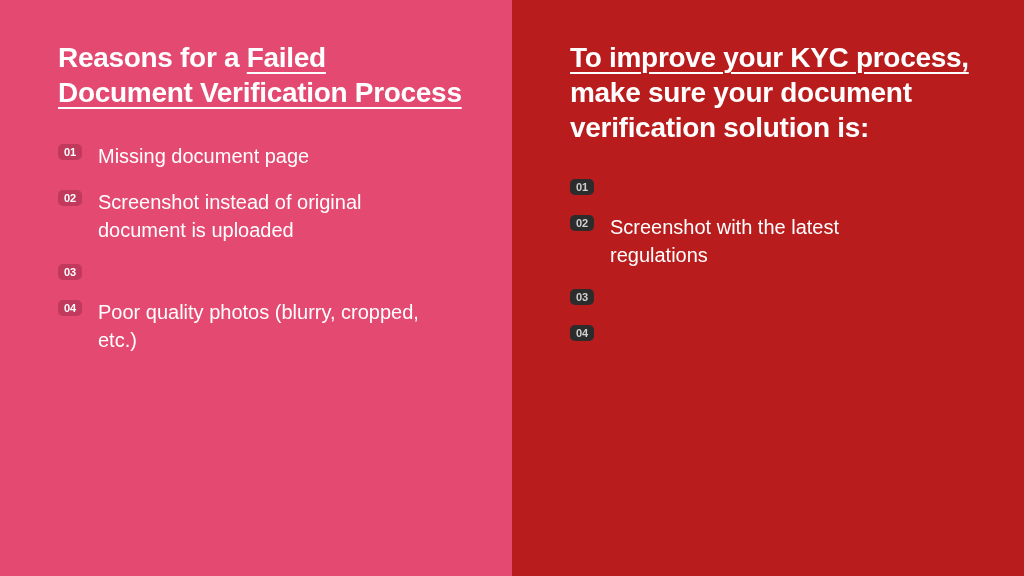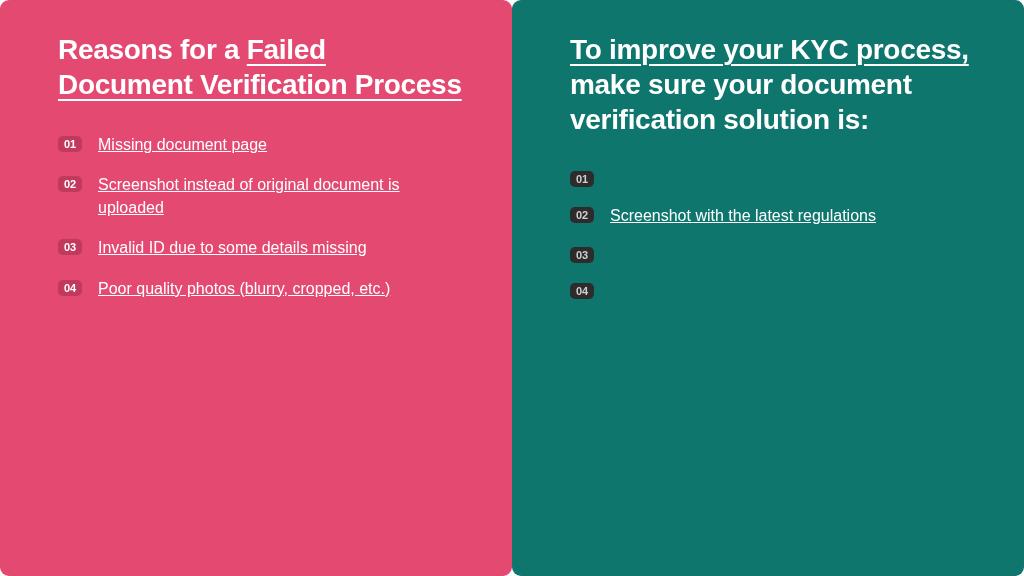--- a/index.html
+++ b/index.html
@@ -10,29 +10,28 @@
     body {
       width: 1024px;
       height: 576px;
       display: flex;
       font-family: -apple-system, BlinkMacSystemFont, "Segoe UI", Helvetica, Arial, sans-serif;
       overflow: hidden;
     }
     .panel {
       width: 50%;
       height: 100%;
-      padding: 32px 50px 50px 58px;
-      border-radius: 9px;
+      padding: 40px 50px 50px 58px;
     }
     .panel-left {
       background: #E34971;
       color: #ffffff;
     }
     .panel-right {
-      background: #0f766e;
+      background: #b91c1c;
       color: #ffffff;
     }
     .title {
       font-size: 28px;
       font-weight: 700;
       line-height: 1.25;
       margin-bottom: 32px;
       letter-spacing: -0.3px;
     }
     .underlined {
@@ -64,46 +63,44 @@
     }
     .panel-left .badge {
       background: #c13a5e;
       color: #ffffff;
     }
     .panel-right .badge {
       background: #2c2c2c;
       color: #d0d0d0;
     }
     .item-text {
-      font-size: 16px;
+      font-size: 20px;
       line-height: 1.4;
       font-weight: 400;
       max-width: 330px;
-      text-decoration: underline;
     }
   </style>
 </head>
 <body>
 
 <div class="panel panel-left">
   <h2 class="title">
     <span>Reasons for a </span><span class="underlined">Failed Document Verification Process</span>
   </h2>
   <ul class="list">
     <li class="list-item">
       <span class="badge">01</span>
       <span class="item-text">Missing document page</span>
     </li>
     <li class="list-item">
       <span class="badge">02</span>
       <span class="item-text">Screenshot instead of original document is uploaded</span>
     </li>
     <li class="list-item">
       <span class="badge">03</span>
-      <span class="item-text">Invalid ID due to some details missing</span>
     </li>
     <li class="list-item">
       <span class="badge">04</span>
       <span class="item-text">Poor quality photos (blurry, cropped, etc.)</span>
     </li>
   </ul>
 </div>
 
 <div class="panel panel-right">
   <h2 class="title">

